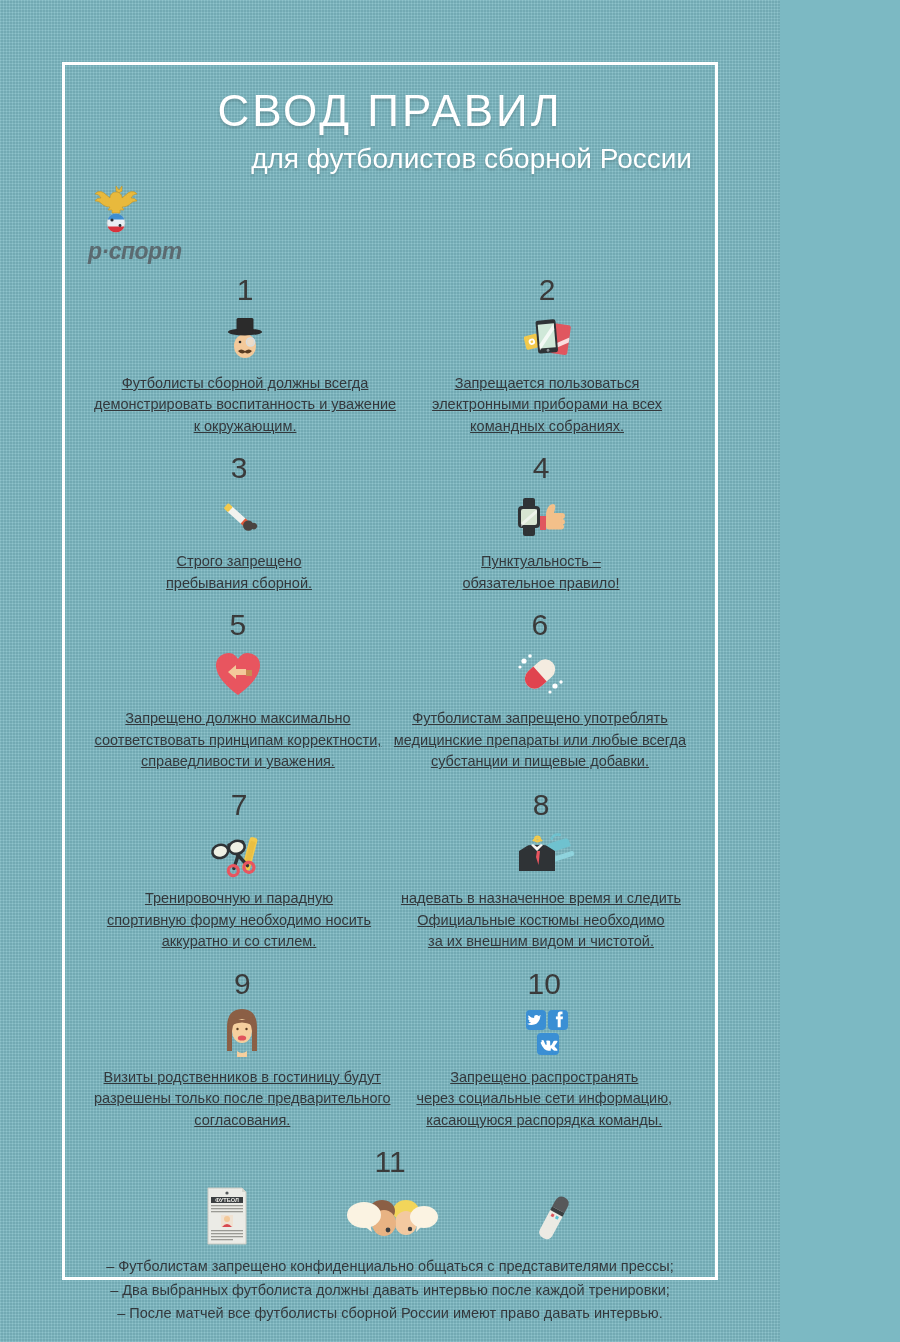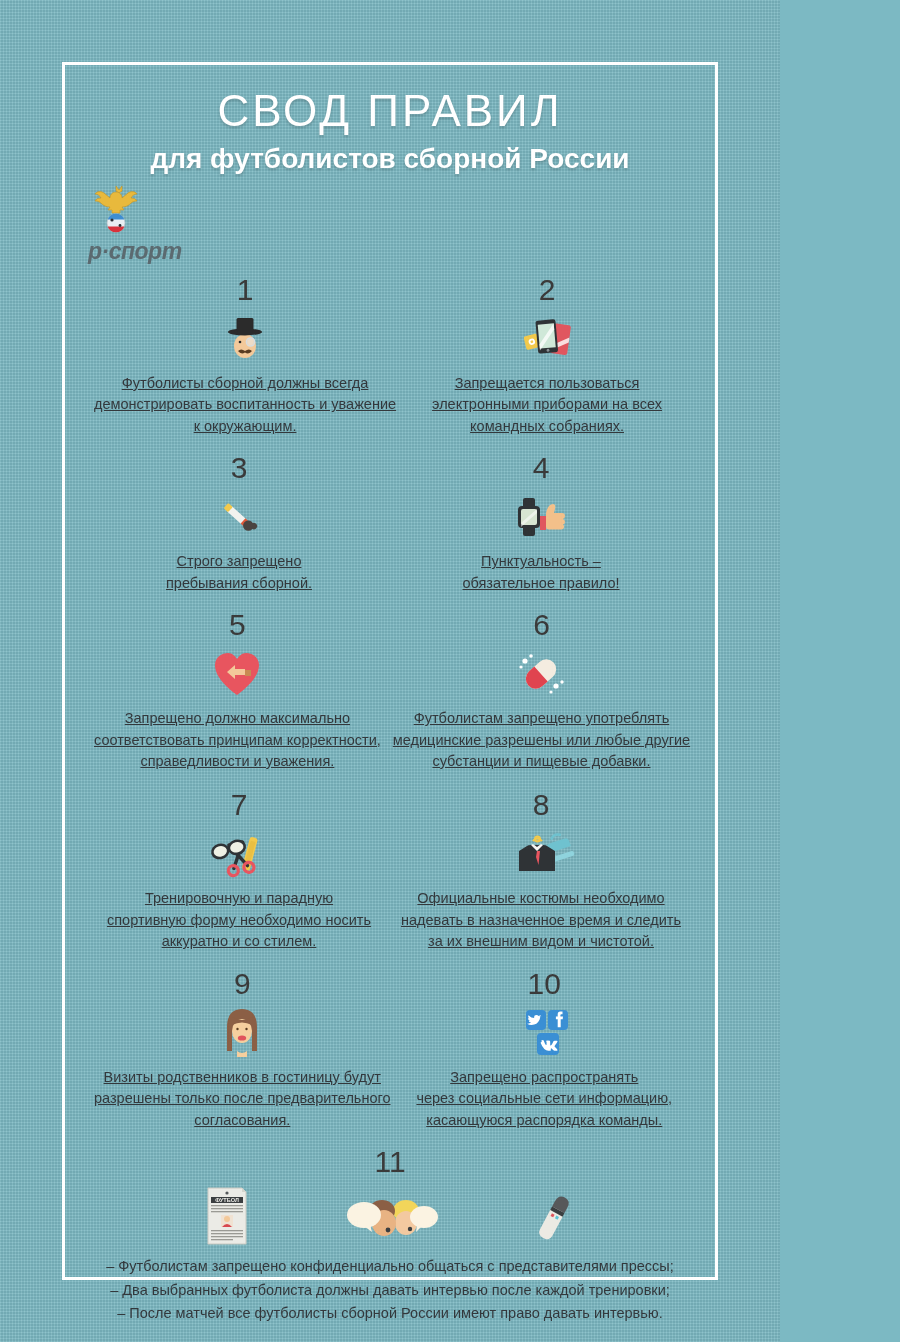--- a/index.html
+++ b/index.html
@@ -38,24 +38,24 @@
     text-align:center;
     color:#ffffff;
     font-size:44px;
     font-weight:400;
     letter-spacing:3px;
     line-height:1.06;
     margin:4px 0 0 0;
     text-shadow:0 2px 3px rgba(0,0,0,.18);
   }
   .subtitle{
-    text-align:center;
+    text-align:right;
     color:#ffffff;
     font-size:28px;
-    font-weight:700;
+    font-weight:400;
     line-height:1.15;
     margin:8px 0 0 0;
     text-shadow:0 2px 3px rgba(0,0,0,.18);
   }
   .emblem-wrap{ text-align:center; margin-top:8px; height:52px;}
   .brand{ text-align:center; margin-top:2px; height:30px;}
 
   
   .rows{ margin-top:8px; }
   .row{ display:flex; }
@@ -258,21 +258,21 @@
               <circle cx="11" cy="11" r="2.6" fill="#ffffff"></circle>
               <circle cx="17" cy="6" r="1.8" fill="#ffffff"></circle>
               <circle cx="7" cy="17" r="1.6" fill="#ffffff"></circle>
               <circle cx="42" cy="36" r="2.6" fill="#ffffff"></circle>
               <circle cx="48" cy="32" r="1.7" fill="#ffffff"></circle>
               <circle cx="37" cy="42" r="1.6" fill="#ffffff"></circle>
             </svg>
           </div>
           <div class="rule-text">
             <div>Футболистам запрещено употреблять</div>
-            <div>медицинские разрешены или любые другие</div>
+            <div>медицинские препараты или любые всегда</div>
             <div>субстанции и пищевые добавки.</div>
           </div>
         </div>
       </div>
 
       <div class="row r4">
         <div class="cell">
           <div class="num">7</div>
           <div class="icon-box">
             <svg width="58" height="50" viewBox="0 0 58 50">
@@ -309,22 +309,22 @@
                 <path d="M44 9 q4 -4 9 -1" stroke="#6fc2cf" stroke-width="2.6" fill="none" stroke-linecap="round"></path>
               </g>
               <path d="M20 16 q-3 0 -4 1 L8 22 l0 20 36 0 0 -20 -8 -5 q-1 -1 -4 -1z" fill="#2f3336"></path>
               <path d="M20 16 l6 6 6 -6 -2 -1 -4 3 -4 -3z" fill="#f6f6f4"></path>
               <path d="M26 22 l3 0 -1.5 14 -2.5 -8z" fill="#e8555f"></path>
               <path d="M22 12 q4 -5 9 0" stroke="#f2c94c" stroke-width="2.2" fill="none"></path>
               <circle cx="26.5" cy="10" r="2.4" fill="none" stroke="#f2c94c" stroke-width="2.2"></circle>
             </svg>
           </div>
           <div class="rule-text">
+            <div>надевать в назначенное время и следить</div>
             <div>Официальные костюмы необходимо</div>
-            <div>надевать в назначенное время и следить</div>
             <div>за их внешним видом и чистотой.</div>
           </div>
         </div>
       </div>
 
       <div class="row r5">
         <div class="cell">
           <div class="num">9</div>
           <div class="icon-box">
             <svg width="44" height="52" viewBox="0 0 44 52">

